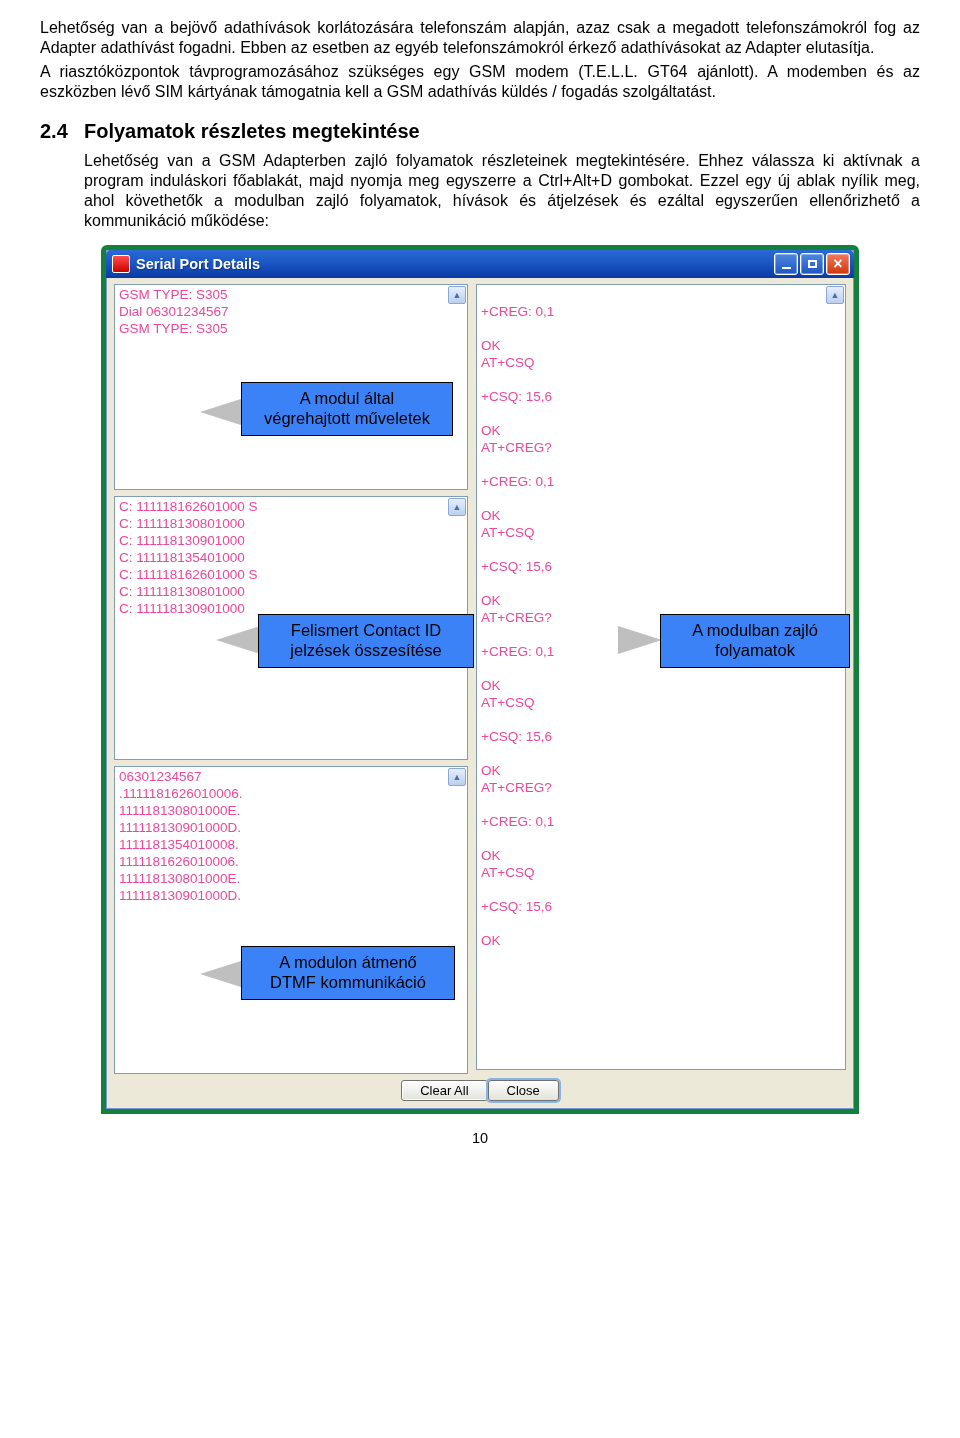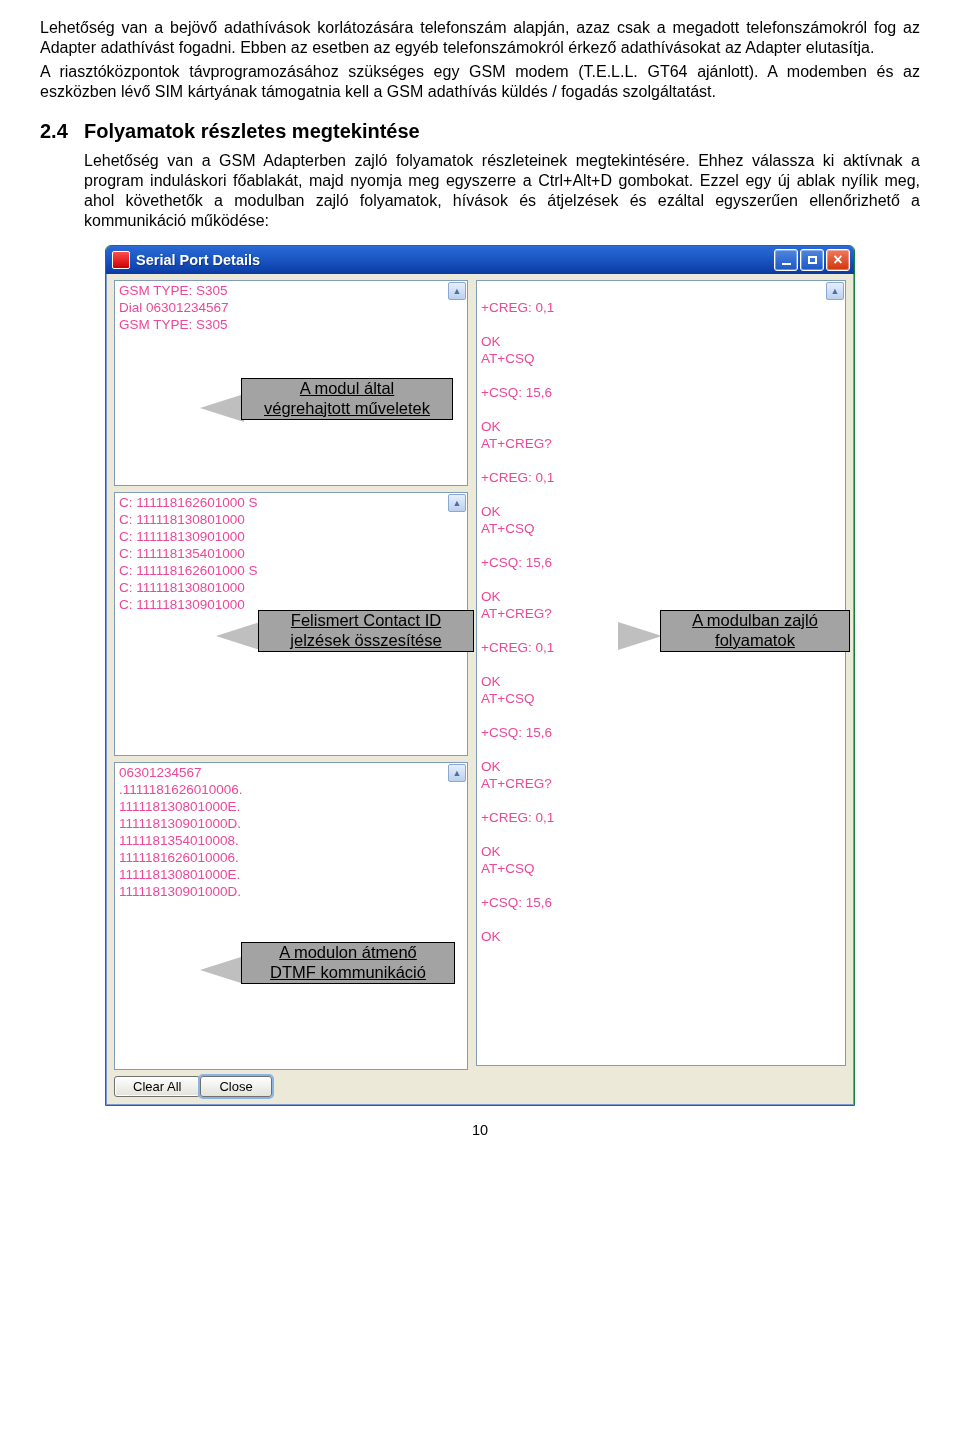--- a/index.html
+++ b/index.html
@@ -21,21 +21,21 @@
   }
   .heading {
     font-weight: bold;
     font-size: 20px;
     margin: 18px 0 6px 0;
   }
   .heading .num { display: inline-block; width: 44px; }
   .window {
     width: 748px;
     margin: 14px auto 16px auto;
-    border: 1px solid #15803d;
+    border: 5px solid #15803d;
     background: #ece9d8;
     border-radius: 6px 6px 0 0;
     box-shadow: 0 0 0 1px #7b97d5 inset;
   }
   .titlebar {
     height: 28px;
     background: linear-gradient(to bottom,#2a6ad3 0%,#1b57c4 45%,#0a3aa3 100%);
     border-radius: 5px 5px 0 0;
     display: flex;
     align-items: center;
@@ -100,44 +100,43 @@
     padding: 1px 20px 2px 4px;
     white-space: pre;
   }
   .p1 { height: 204px; }
   .p2 { height: 262px; }
   .p3 { height: 306px; }
   .pr { height: 784px; }
 
   .bottom-bar {
     display: flex;
-    justify-content: flex-start;
+    justify-content: center;
     padding-top: 6px;
   }
   .xp-btn {
     font-family: Tahoma, Arial, sans-serif;
     font-size: 13px;
     padding: 2px 18px;
     background: linear-gradient(#fefefe,#e3e3da);
     border: 1px solid #707070;
     border-radius: 3px;
     box-shadow: 0 0 0 1px #fff inset;
   }
   .close-btn { box-shadow: 0 0 0 2px #88b4e8; }
 
   .callout {
     position: absolute;
-    background: #a3a3a3;
+    background: #3b82f6;
     border: 1px solid #000;
     font-size: 16.5px;
     line-height: 1.2;
     text-align: center;
-    padding: 0 10px;
+    padding: 6px 10px;
     z-index: 5;
-    text-decoration: underline;
   }
   .arrow {
     position: absolute;
     width: 0; height: 0;
     z-index: 4;
   }
   .arrow-left {
     border-top: 14px solid transparent;
     border-bottom: 14px solid transparent;
     border-right: 44px solid #bfbfbf;

